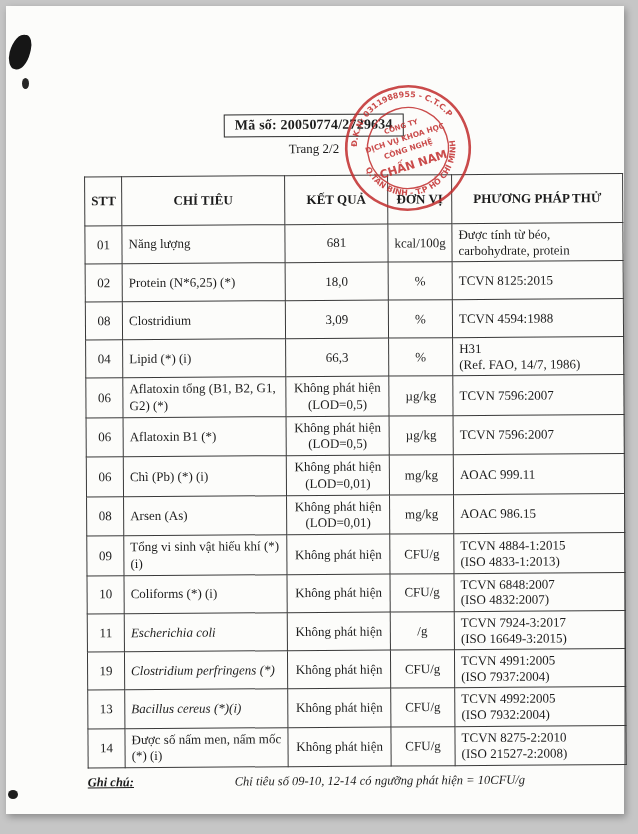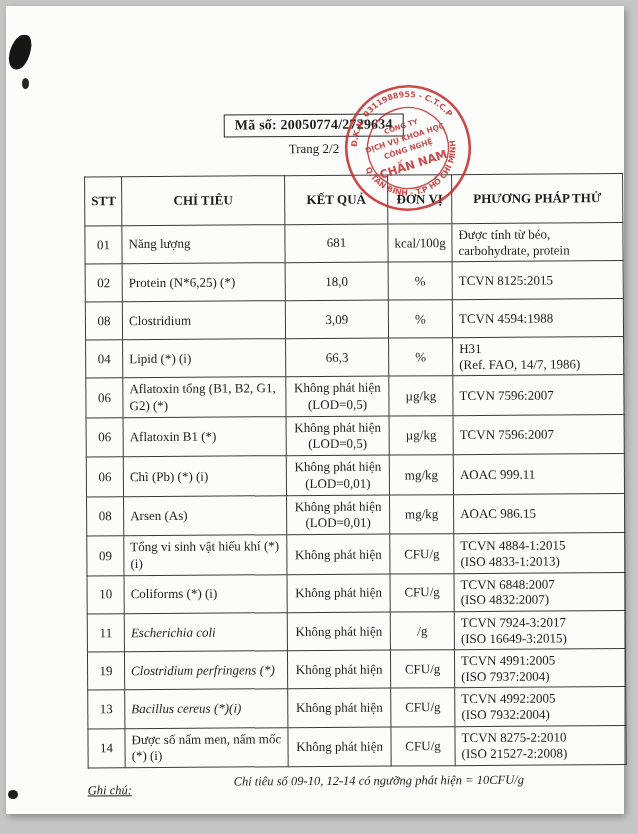--- a/index.html
+++ b/index.html
@@ -49,21 +49,21 @@
   .c-chitieu,.c-phuongphap{text-align:left;}
   .c-ketqua,.c-phuongphap{white-space:pre-line;line-height:1.25;}
   .c-chitieu{line-height:1.25;}
   .c-phuongphap{line-height:1.2;}
   .sci{font-style:italic;}
   
   .footer{
     display:flex;align-items:flex-start;width:538px;margin:7px 0 0 79px;
     font-size:12.5px;font-style:italic;position:relative;z-index:2;
   }
-  .ghi-chu{font-weight:normal;text-decoration:underline;white-space:nowrap;margin-top:8px;}
+  .ghi-chu{font-weight:bold;text-decoration:underline;white-space:nowrap;}
   .note{flex:1;text-align:center;}
 </style>
 </head>
 <body>
 
 <div class="page">
 
   <span class="blob1"></span>
   <span class="blob2"></span>
   <span class="blob3"></span>

